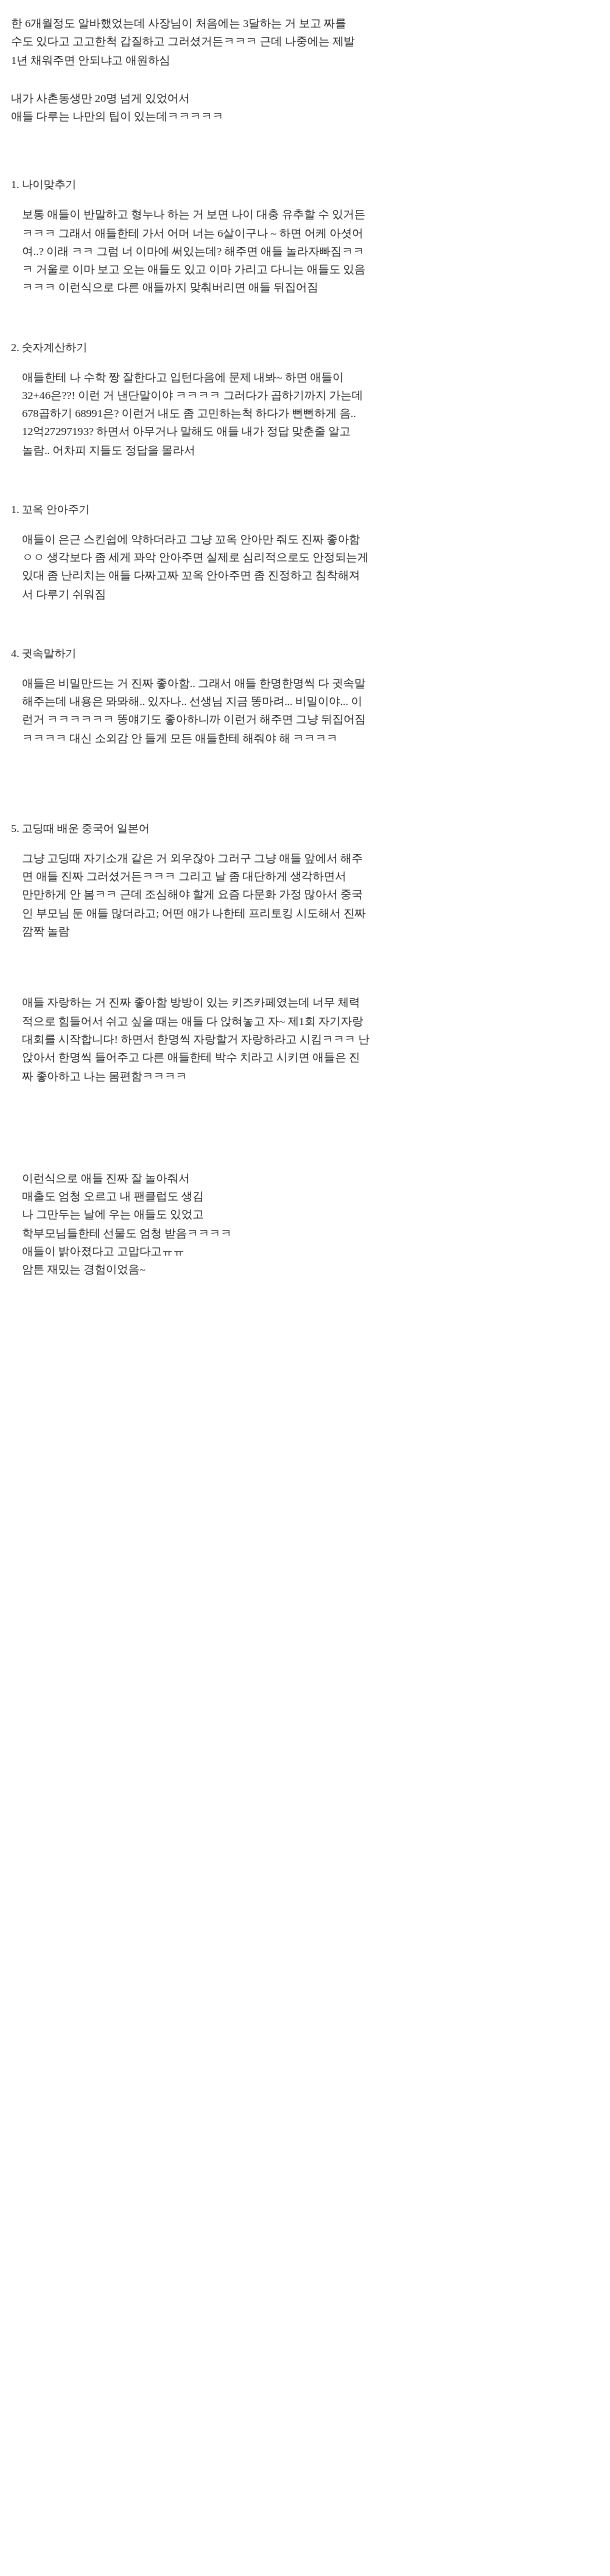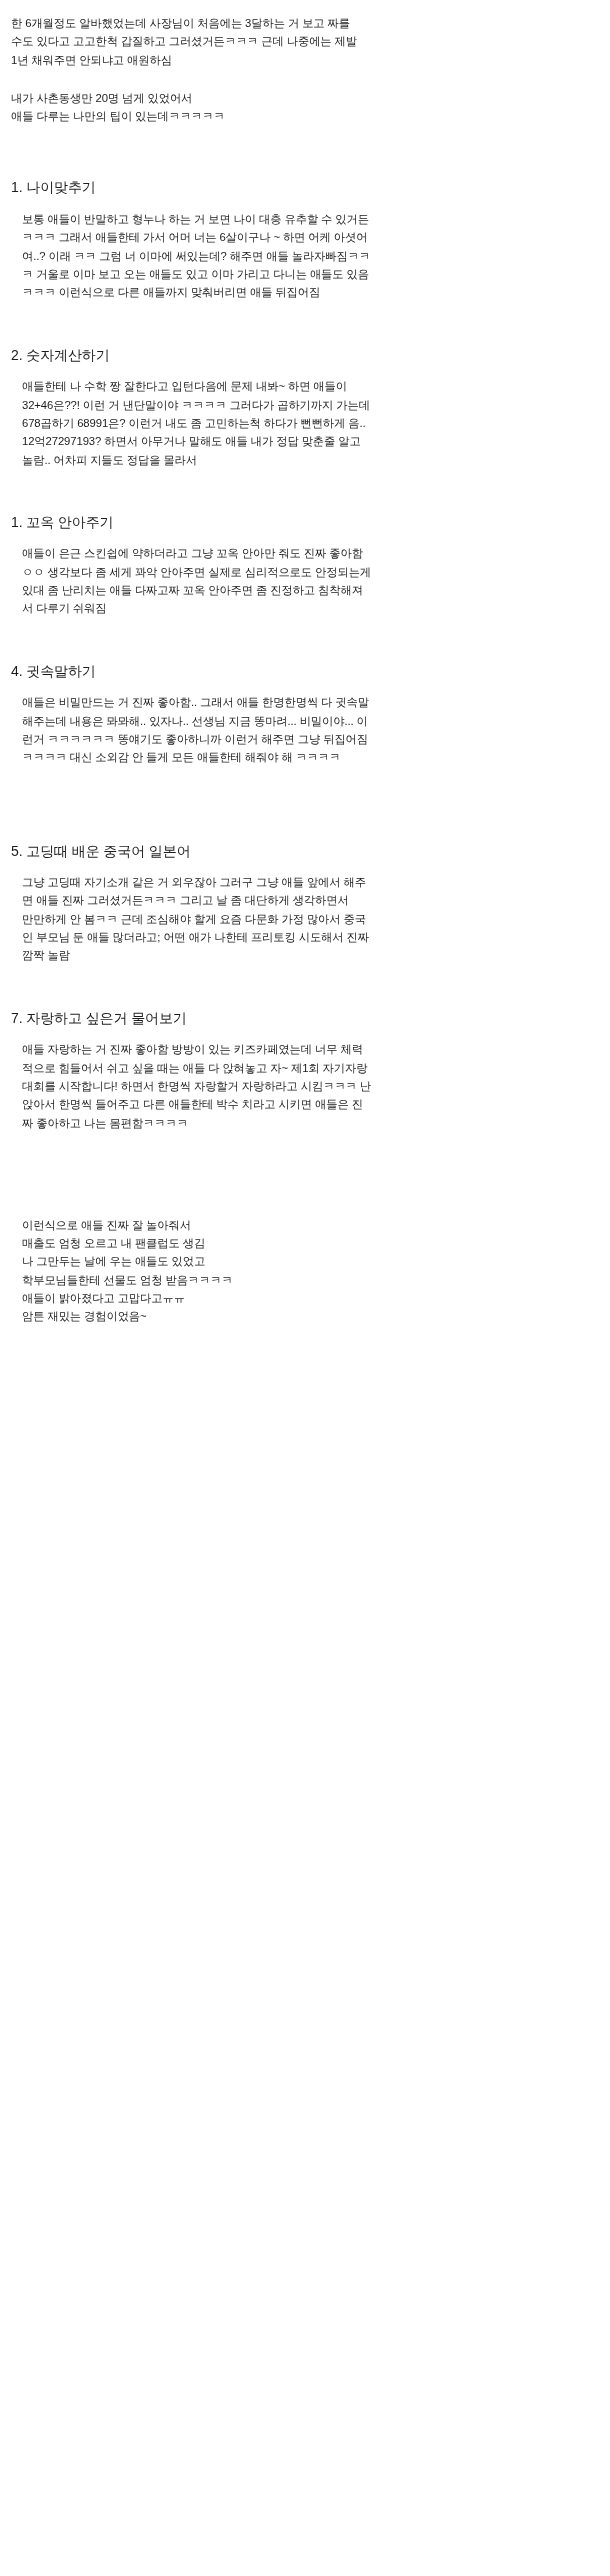--- a/index.html
+++ b/index.html
@@ -11,36 +11,37 @@
     width: 611px;
     font-family: "Liberation Sans", "DejaVu Sans", sans-serif;
   }
   .page {
     width: 512px;
     min-height: 2576px;
     box-sizing: border-box;
     padding: 14px 11px 15.6px 11px;
     background: #ffffff;
     color: #1a1a1a;
+    font-family: Liberation Serif, serif;
   }
   .para {
     font-size: 11.3px;
     line-height: 1.62;
     letter-spacing: -0.1px;
     white-space: pre-wrap;
     word-break: break-all;
     color: #1b1b1b;
     margin: 11px;
   }
   .block {
     margin: 0 0 20px 0;
   }
   .gap-lg { height: 31px; }
   .heading {
-    font-size: 14px;
+    font-size: 11px;
     line-height: 1.62;
     letter-spacing: -0.1px;
     color: #1b1b1b;
     margin: 0 0 3.1px 0;
     font-weight: 400;
   }
 </style>
 </head>
 <body>
 
@@ -105,21 +106,20 @@
     <p class="para">그냥 고딩때 자기소개 같은 거 외우잖아 그러구 그냥 애들 앞에서 해주
 면 애들 진짜 그러셨거든ㅋㅋㅋ 그리고 날 좀 대단하게 생각하면서
 만만하게 안 봄ㅋㅋ 근데 조심해야 할게 요즘 다문화 가정 많아서 중국
 인 부모님 둔 애들 많더라고; 어떤 애가 나한테 프리토킹 시도해서 진짜
 깜짝 놀람</p>
   </div>
 
   <div class="gap-lg"></div>
 
   <div class="section">
-    <p class="heading">7. 자랑하고 싶은거 물어보기</p>
     <p class="para">애들 자랑하는 거 진짜 좋아함 방방이 있는 키즈카페였는데 너무 체력
 적으로 힘들어서 쉬고 싶을 때는 애들 다 앉혀놓고 자~ 제1회 자기자랑
 대회를 시작합니다! 하면서 한명씩 자랑할거 자랑하라고 시킴ㅋㅋㅋ 난
 앉아서 한명씩 들어주고 다른 애들한테 박수 치라고 시키면 애들은 진
 짜 좋아하고 나는 몸편함ㅋㅋㅋㅋ</p>
   </div>
 
   <div class="gap-lg"></div>
   <div class="gap-lg"></div>
 

